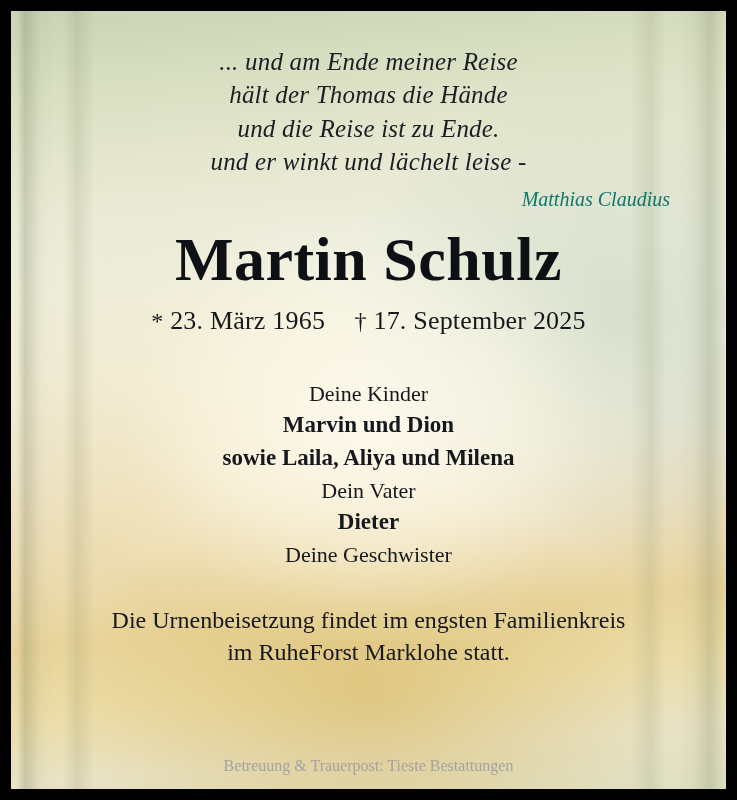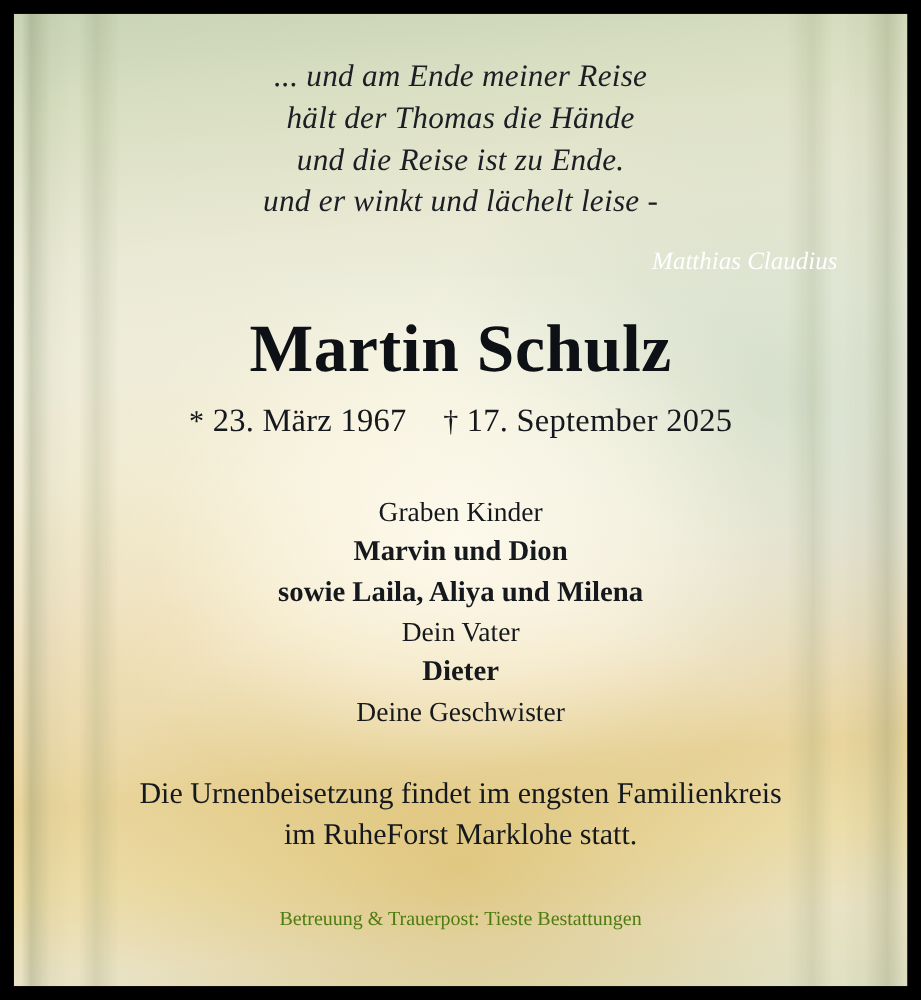--- a/index.html
+++ b/index.html
@@ -59,47 +59,47 @@
     top: 54%;
     width: 560px;
     height: 420px;
     transform: translate(-50%, -50%);
     background: radial-gradient(ellipse at center, rgba(255,252,240,0.85) 0%, rgba(255,250,232,0.55) 38%, rgba(255,248,225,0.15) 62%, rgba(255,248,225,0) 78%);
     pointer-events: none;
   }
   .content {
     position: absolute;
     inset: 0;
-    padding: 34px 28px 28px;
+    padding: 34px 28px 12px;
     box-sizing: border-box;
     display: flex;
     flex-direction: column;
     align-items: center;
     color: #15181c;
     text-align: center;
   }
   .poem {
     font-style: italic;
     font-size: 25px;
     line-height: 1.33;
     color: #1b1f25;
     letter-spacing: 0.2px;
   }
   .poem div { white-space: nowrap; }
   .poem-author {
     align-self: flex-end;
     margin-right: 28px;
-    margin-top: 20px;
+    margin-top: 10px;
     font-style: italic;
     font-size: 20px;
-    color: #ffffff;
+    color: #0f766e;
   }
   .name {
-    margin-top: 30px;
-    font-size: 54px;
+    margin-top: 16px;
+    font-size: 62px;
     font-weight: bold;
     letter-spacing: 0.5px;
     color: #0d1014;
     line-height: 1.05;
   }
   .dates {
     margin-top: 14px;
     font-size: 26px;
     color: #15181c;
     letter-spacing: 0.2px;
@@ -114,24 +114,23 @@
   .family .light { font-weight: normal; }
   .family .strong { font-weight: bold; font-size: 23px; }
   .ceremony {
     margin-top: 34px;
     font-size: 24px;
     line-height: 1.35;
   }
   .ceremony div { white-space: nowrap; }
   .footer {
     margin-top: auto;
-    margin-bottom: 14px;
     font-size: 16px;
     line-height: 1.45;
-    color: #4d7c0f;
+    color: #a3a3a3;
   }
   .footer div { white-space: nowrap; }
 </style>
 </head>
 <body>
 
 <div class="obituary">
   <div class="bg"></div>
   <div class="bg-trunks"></div>
   <div class="bg-glow"></div>
@@ -144,28 +143,28 @@
       <div>und die Reise ist zu Ende.</div>
       <div>und er winkt und lächelt leise -</div>
     </div>
 
     <div class="poem-author">Matthias Claudius</div>
 
     <div class="name">Martin Schulz</div>
 
     <div class="dates">
       <span class="sym">*</span>
-      <span>23. März 1967</span>
+      <span>23. März 1965</span>
       <span class="gap"></span>
       <span class="sym">†</span>
       <span>17. September 2025</span>
     </div>
 
     <div class="family">
-      <div class="light">Graben Kinder</div>
+      <div class="light">Deine Kinder</div>
       <div class="strong">Marvin und Dion</div>
       <div class="strong">sowie Laila, Aliya und Milena</div>
       <div class="light">Dein Vater</div>
       <div class="strong">Dieter</div>
       <div class="light">Deine Geschwister</div>
     </div>
 
     <div class="ceremony">
       <div>Die Urnenbeisetzung findet im engsten Familienkreis</div>
       <div>im RuheForst Marklohe statt.</div>

